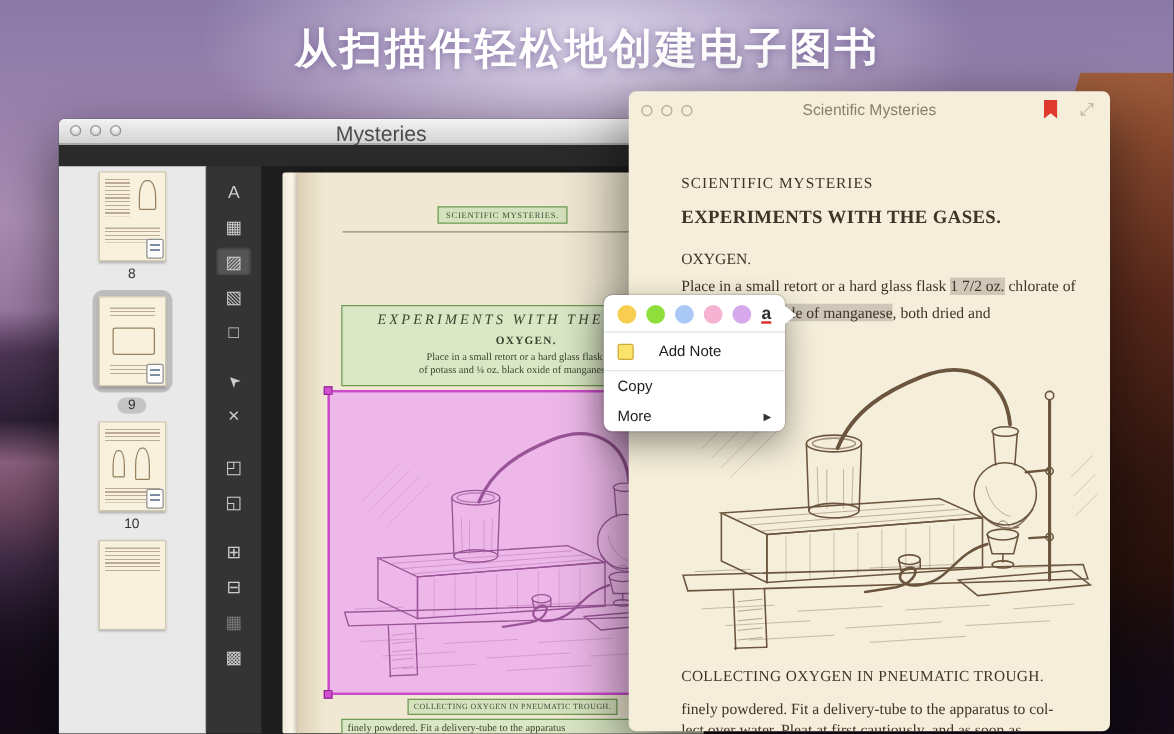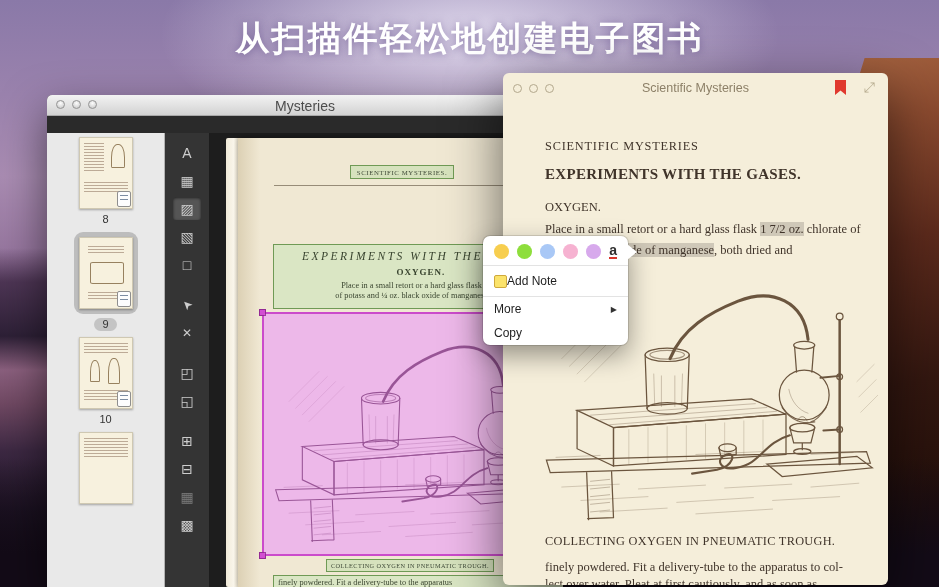--- a/index.html
+++ b/index.html
@@ -21,21 +21,21 @@
         letter-spacing:2px;text-shadow:0 1px 8px rgba(90,70,130,.65);z-index:1;}
 
   
   .win-editor{left:47px;top:95px;width:516px;height:492px;z-index:2;border-radius:5px 5px 0 0;
     overflow:hidden;box-shadow:0 18px 45px rgba(0,0,0,.55);background:#2a2a2a;}
   .e-titlebar{position:absolute;left:0;top:0;right:0;height:20px;
     background:linear-gradient(180deg,#f3f3f3,#d2d2d2);border-bottom:1px solid #a8a8a8;}
   .lights{position:absolute;left:9px;top:5px;display:flex;gap:7px;}
   .light{width:9px;height:9px;border-radius:50%;background:radial-gradient(circle at 50% 32%,#fdfdfd,#c3c3c3);
     border:1px solid #949494;box-sizing:border-box;}
-  .e-title{position:absolute;left:0;right:0;top:3px;text-align:center;font-size:14px;color:#4c4c4c;}
+  .e-title{position:absolute;left:0;right:0;top:3px;text-align:center;font-size:17px;color:#4c4c4c;}
   .e-subbar{position:absolute;left:0;top:21px;right:0;height:17px;display:flex;}
   .sub-left{width:118px;background:linear-gradient(180deg,#ebebeb,#c9c9c9);border-right:1px solid #8f8f8f;
     display:flex;align-items:center;gap:24px;padding-left:38px;box-sizing:border-box;}
   .doc-ico{width:9px;height:12px;background:#fdfdfd;border:1px solid #6f6f6f;border-radius:1px;position:relative;}
   .doc-ico::after{content:"";position:absolute;left:1px;right:1px;top:2px;height:7px;
     background:repeating-linear-gradient(180deg,#9a9a9a 0 1px,transparent 1px 3px);}
   .warn-ico{width:0;height:0;border-left:7px solid transparent;border-right:7px solid transparent;
     border-bottom:12px solid #7d7d7d;position:relative;}
   .warn-ico::after{content:"!";position:absolute;left:-2px;top:2px;font-size:8px;font-weight:bold;color:#ededed;}
   .pagebar{flex:1;background:linear-gradient(180deg,#4c4c4c,#323232);color:#fff;font-size:11px;font-weight:bold;
@@ -121,21 +121,21 @@
 
   
   .popup{left:483px;top:236px;width:145px;z-index:10;background:#fff;border-radius:7px;
     box-shadow:0 10px 26px rgba(0,0,0,.4),0 0 0 1px rgba(0,0,0,.12);}
   .popup::after{content:"";position:absolute;right:-9px;top:8px;width:0;height:0;
     border-top:8px solid transparent;border-bottom:8px solid transparent;border-left:10px solid #fff;}
   .dots{display:flex;align-items:center;justify-content:space-between;padding:7px 11px 6px 11px;}
   .dot{width:15px;height:15px;border-radius:50%;}
   .style-a{font-size:14px;font-weight:bold;color:#2f2f2f;border-bottom:2px solid #d8352a;line-height:14px;}
   .psep{height:1px;background:#e3e3e3;margin:0;}
-  .prow{display:flex;align-items:center;gap:0;padding:8px 11px;font-size:12px;color:#1e1e1e;}
+  .prow{display:flex;align-items:center;gap:20px;padding:8px 11px;font-size:12px;color:#1e1e1e;}
   .note-sq{width:13px;height:13px;background:#fbe36b;border:1px solid #cfa93c;border-radius:2px;box-sizing:border-box;}
   .prow.tight{padding:5px 11px;}
   .more-arrow{margin-left:auto;font-size:8px;color:#333;}
 </style>
 </head>
 <body>
 
 <svg width="0" height="0" style="position:absolute">
   <defs>
     <g id="apparatus" fill="none" stroke="currentColor" stroke-width="1.3" stroke-linecap="round">
@@ -339,19 +339,19 @@
     <span class="dot" style="background: rgb(215, 169, 236);"></span>
     <span class="style-a">a</span>
   </div>
   <div class="psep"></div>
   <div class="prow">
     <span class="note-sq"></span>
     <span>Add Note</span>
   </div>
   <div class="psep"></div>
   <div class="prow tight">
+      <span>Copy</span>
+    </div>
+  <div class="prow tight">
     <span>More</span>
     <span class="more-arrow">▶</span>
   </div>
-  <div class="prow tight">
-      <span>Copy</span>
-    </div>
 </div>
 
 </body></html>

